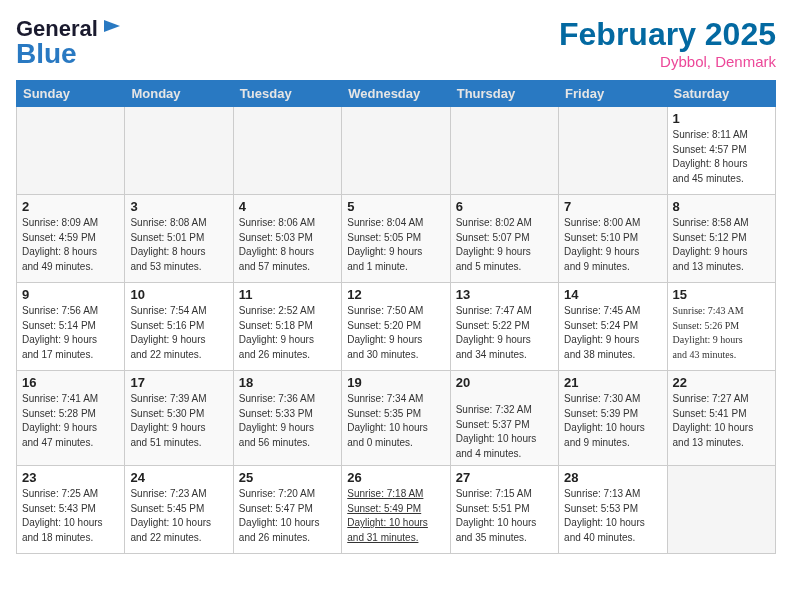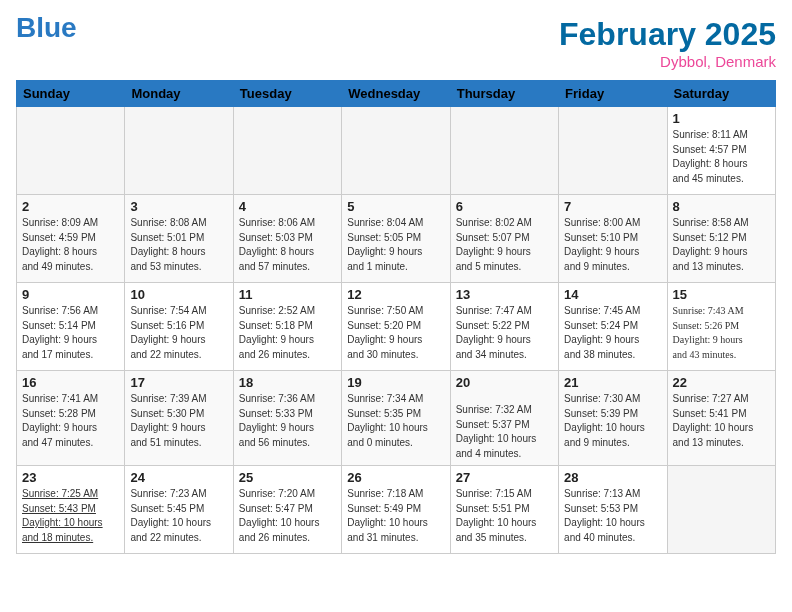--- a/index.html
+++ b/index.html
@@ -37,21 +37,21 @@
       font-size: 15px;
       color: #ec4899;
     }
     .calendar {
       width: 100%;
       border-collapse: collapse;
       table-layout: fixed;
     }
     .calendar th {
       background: #2979c2;
-      color: #000000;
+      color: #e5e5e5;
       text-align: left;
       padding: 5px 6px;
       font-size: 13px;
       font-weight: bold;
       border: 1px solid #2979c2;
     }
     .calendar td {
       border: 1px solid #ccc;
       vertical-align: top;
       padding: 4px 5px;
@@ -77,20 +77,26 @@
     }
     tr:nth-child(even) td:not(.header-row) {
       background: #f9f9f9;
     }
   </style>
 </head>
 <body>
 
 <div class="header">
   <div class="logo">
+    <div class="logo-row">
+      <span style="font-size:22px;font-weight:bold;color:#1a1a2e;">General</span>
+      <svg width="22" height="18" viewBox="0 0 22 18" style="margin-left:2px;margin-top:-4px;">
+        <polygon points="4,2 20,8 4,14" fill="#2979c2"></polygon>
+      </svg>
+    </div>
     <span style="font-size:28px;font-weight:bold;color:#2979c2;margin-top:-4px;">Blue</span>
   </div>
   <div class="title-block">
     <div class="month-title">February 2025</div>
     <div class="location">Dybbol, Denmark</div>
   </div>
 </div>
 
 <table class="calendar">
   <thead>
@@ -269,42 +275,42 @@
           <span class="day-num">22</span>
           <div class="day-info" style="white-space: pre-line;">Sunrise: 7:27 AM
 Sunset: 5:41 PM
 Daylight: 10 hours
 and 13 minutes.</div>
         </td>
       </tr>
       <tr>
         <td>
           <span class="day-num">23</span>
-          <div class="day-info" style="white-space: pre-line; text-decoration: underline;">Sunrise: 7:25 AM
+          <div class="day-info" style="white-space: pre-line;">Sunrise: 7:25 AM
 Sunset: 5:43 PM
 Daylight: 10 hours
 and 18 minutes.</div>
         </td>
         <td>
           <span class="day-num">24</span>
           <div class="day-info" style="white-space: pre-line;">Sunrise: 7:23 AM
 Sunset: 5:45 PM
 Daylight: 10 hours
 and 22 minutes.</div>
         </td>
         <td>
           <span class="day-num">25</span>
           <div class="day-info" style="white-space: pre-line;">Sunrise: 7:20 AM
 Sunset: 5:47 PM
 Daylight: 10 hours
 and 26 minutes.</div>
         </td>
         <td>
           <span class="day-num">26</span>
-          <div class="day-info" style="white-space: pre-line;">Sunrise: 7:18 AM
+          <div class="day-info" style="white-space: pre-line; text-decoration: underline;">Sunrise: 7:18 AM
 Sunset: 5:49 PM
 Daylight: 10 hours
 and 31 minutes.</div>
         </td>
         <td>
           <span class="day-num">27</span>
           <div class="day-info" style="white-space: pre-line;">Sunrise: 7:15 AM
 Sunset: 5:51 PM
 Daylight: 10 hours
 and 35 minutes.</div>

